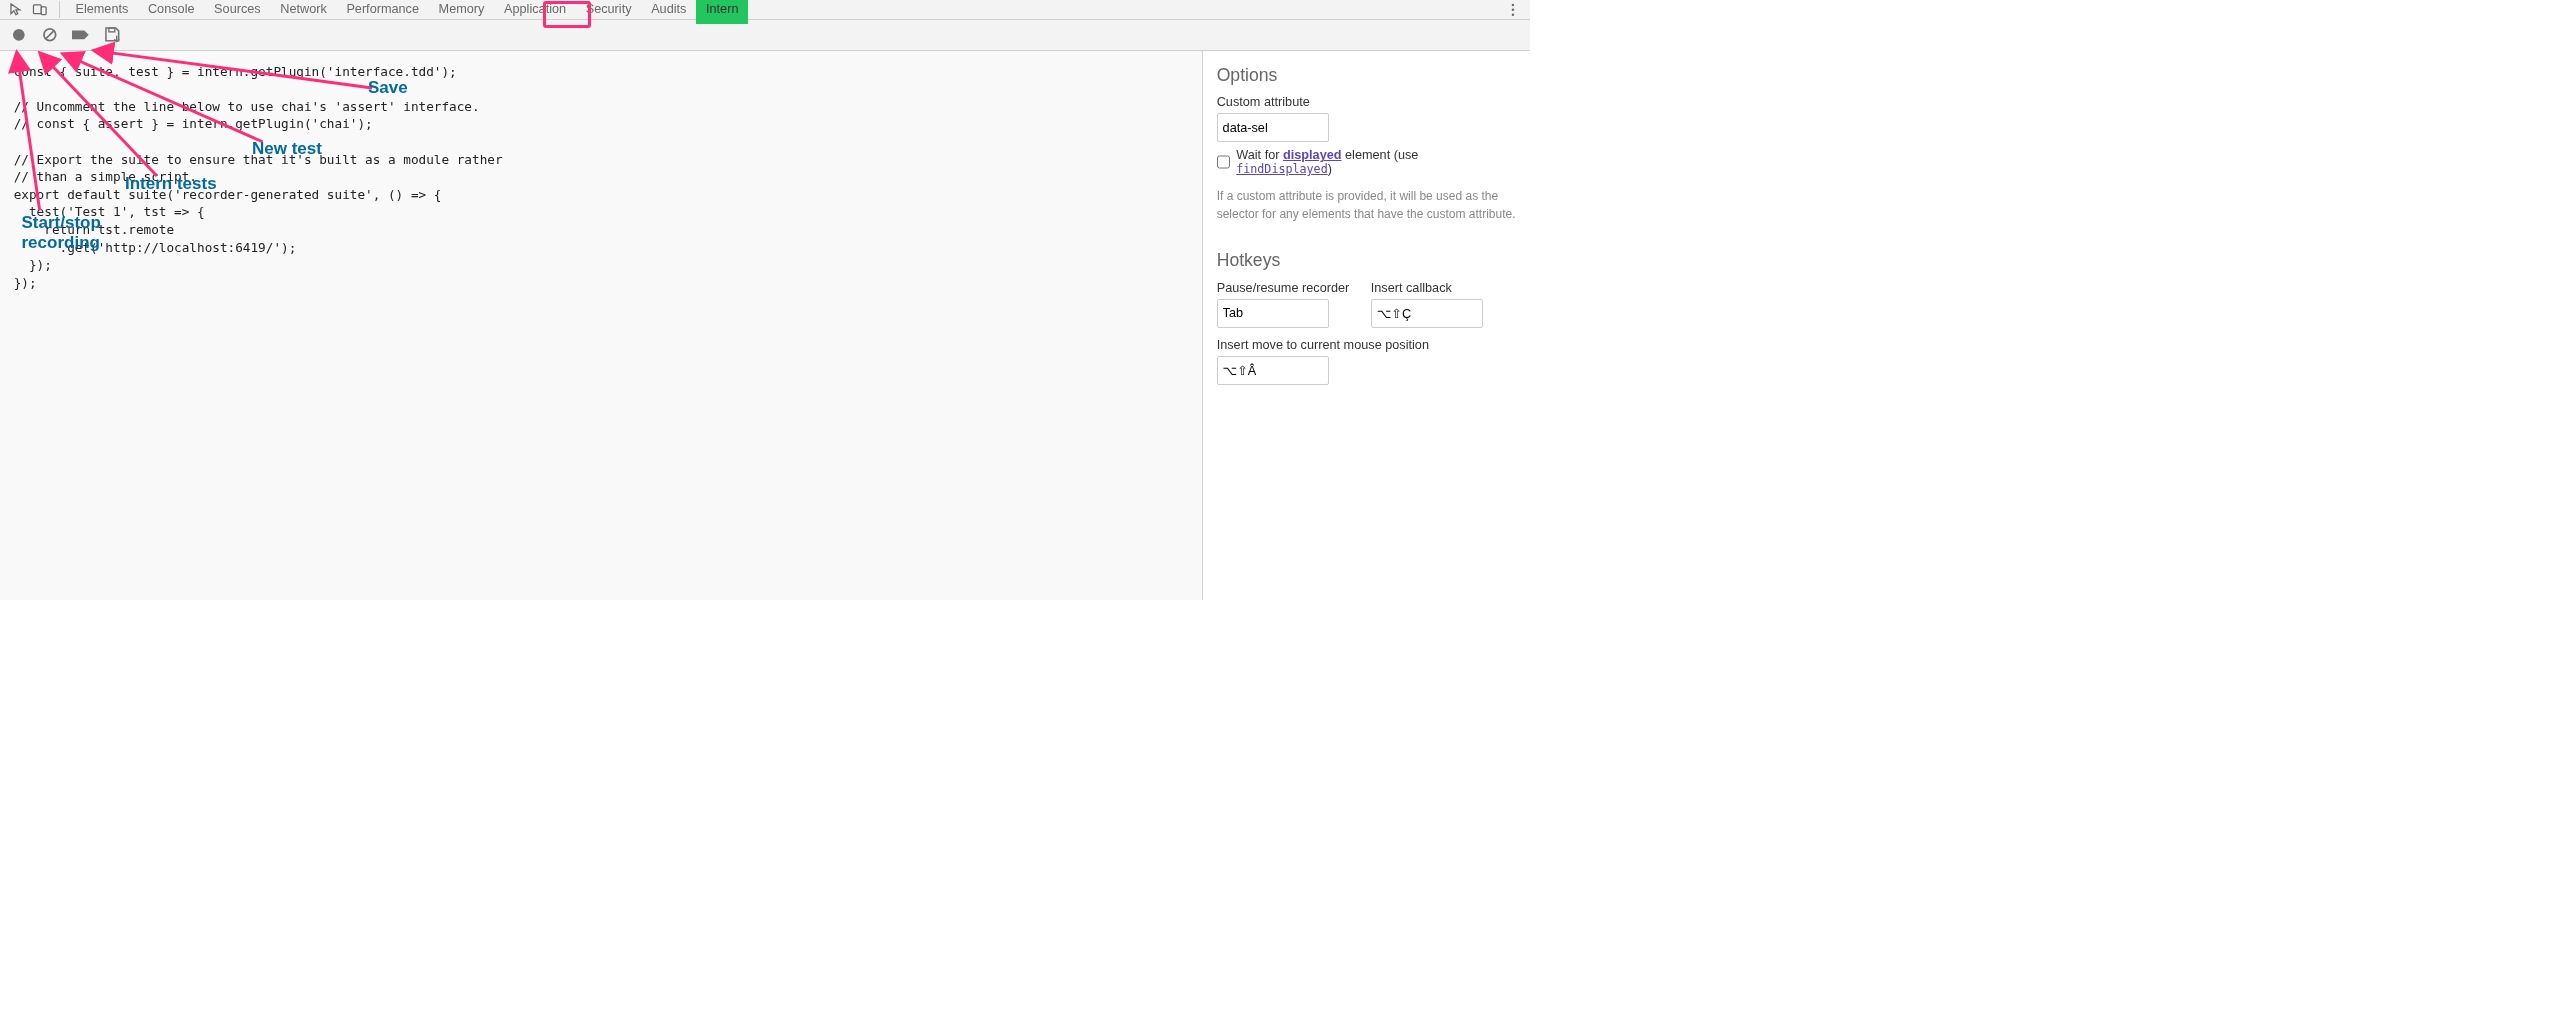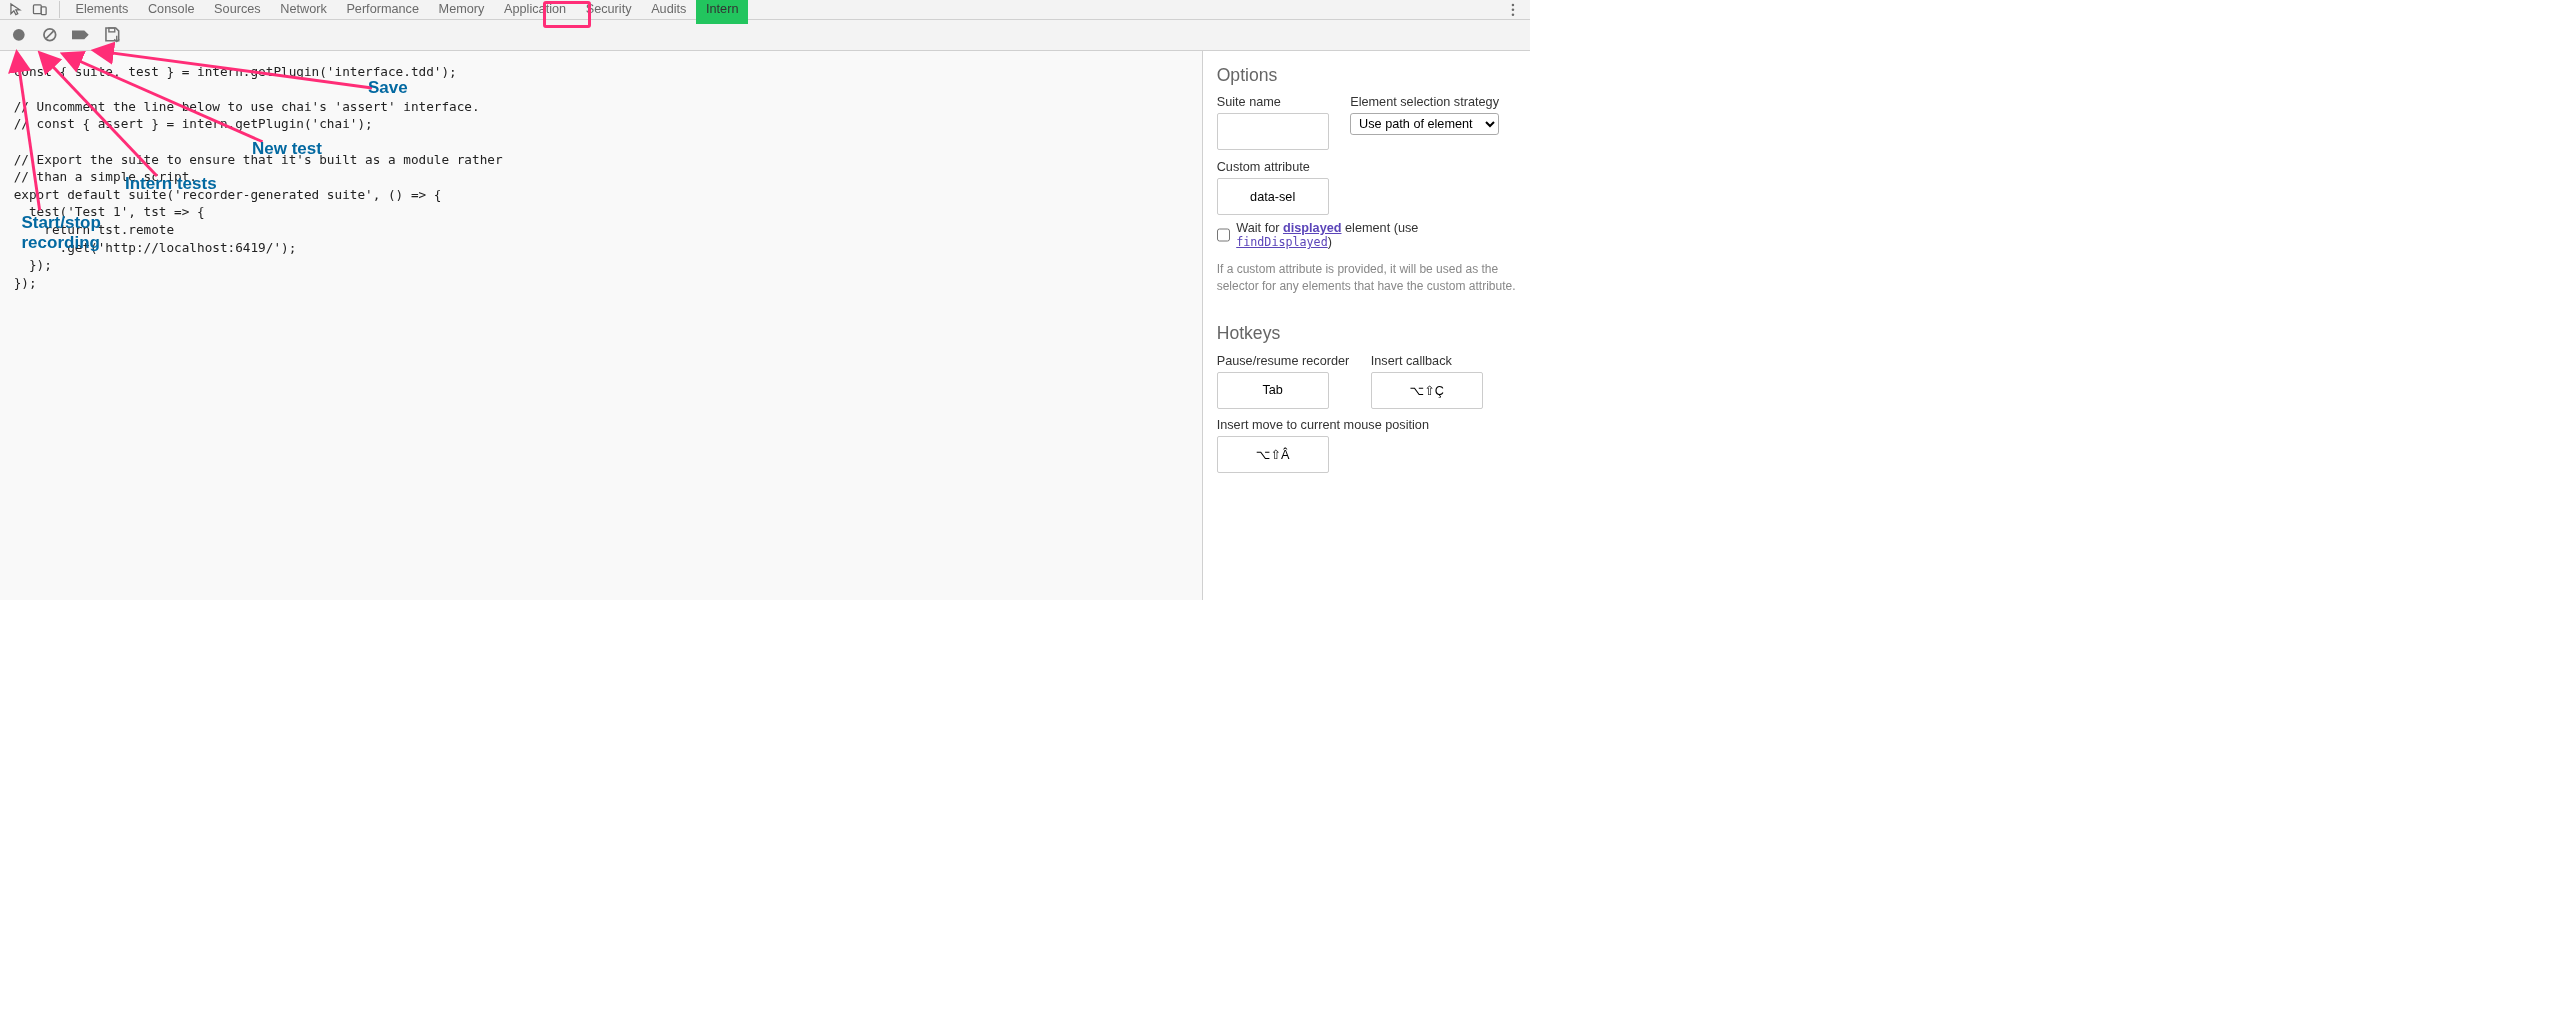--- a/index.html
+++ b/index.html
@@ -122,23 +122,22 @@
 .field { display: flex; flex-direction: column; gap: 3.9px; }
 .field label {
   font-size: 12.7px;
   color: #333;
 }
 .field input[type="text"] {
   border: 1px solid #ccc;
   border-radius: 2px;
   padding: 2.9px 4.9px;
   font-size: 12.7px;
-  height: 37px;
+  height: 29px;
   width: 112px;
-  text-align: center;
 }
 .field select {
   border: 1px solid #aaa;
   border-radius: 2.9px;
   padding: 2px 3.9px;
   font-size: 12.7px;
   height: 21.5px;
   background: #fff;
 }
 .checkbox-row {
@@ -253,32 +252,20 @@
 export default suite('recorder-generated suite', () =&gt; {
   test('Test 1', tst =&gt; {
     return tst.remote
       .get('http://localhost:6419/');
   });
 });</div>
 
   <div class="side-panel">
     <h2>Options</h2>
 
-    <div class="field-row">
-      <div class="field">
-        <label>Suite name</label>
-        <input type="text" value="" style="">
-      </div>
-      <div class="field">
-        <label>Element selection strategy</label>
-        <select>
-          <option>Use path of element</option>
-        </select>
-      </div>
-    </div>
 
     <div class="field">
       <label>Custom attribute</label>
       <input type="text" value="data-sel" style="">
     </div>
 
     <div class="checkbox-row">
       <input type="checkbox" style="">
       <span>
         <span>Wait for </span><span class="link">displayed</span><span> element (use </span><span class="codelink">findDisplayed</span><span>)</span>

